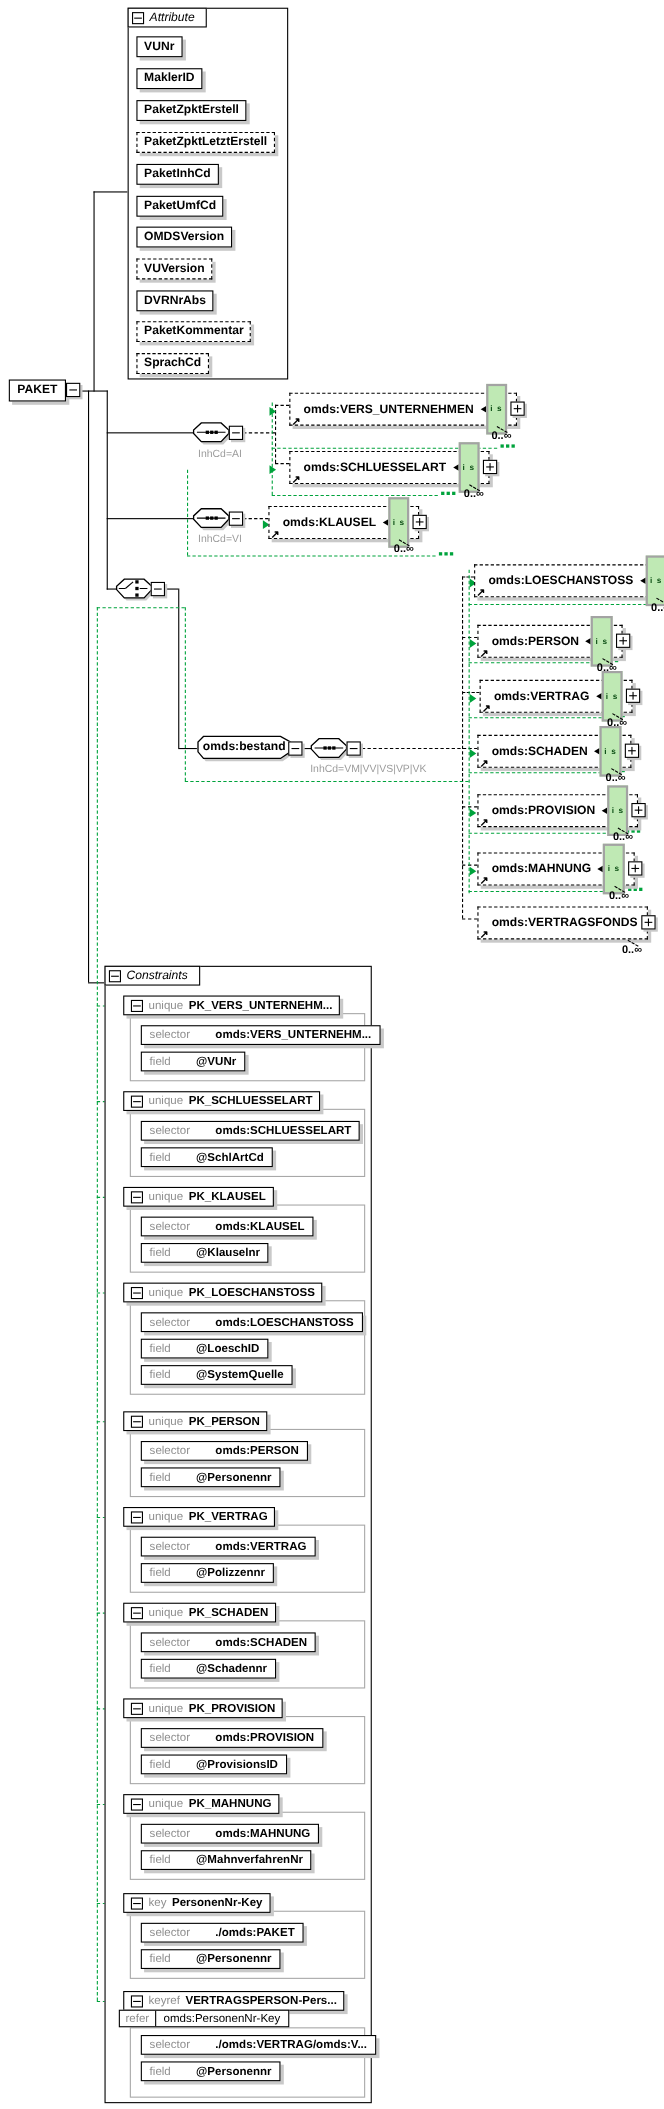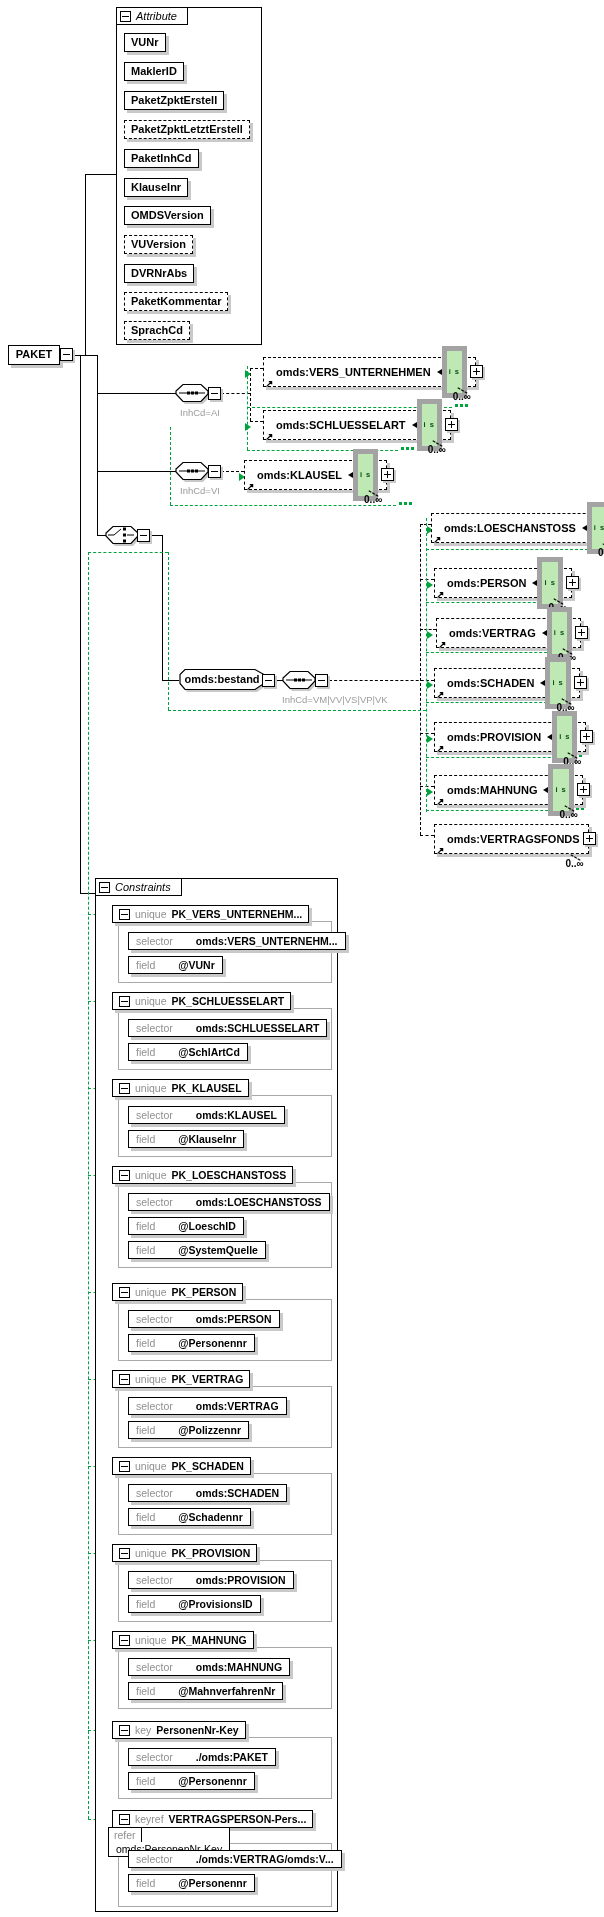--- a/index.html
+++ b/index.html
@@ -15,21 +15,21 @@
   .box{position:absolute;background:#fff;border:1px solid #000;box-shadow:3px 3px 0 #c9c9c9;
        font-weight:bold;font-size:11px;line-height:13px;padding:2px 6px;white-space:nowrap;box-sizing:border-box;}
   .box.dash{border-style:dashed;}
   
   .el{position:absolute;background:#fff;border:1px dashed #000;box-shadow:3px 3px 0 #c9c9c9;
       font-weight:bold;font-size:11px;line-height:13px;padding:3px 8px 3px 12px;white-space:nowrap;
       display:inline-flex;align-items:center;}
   .refarr{position:absolute;left:1px;bottom:-3px;font-size:10px;font-weight:bold;line-height:10px;}
   .iswrap{display:inline-flex;align-items:center;margin-left:6px;}
   .isarr{width:0;height:0;border-top:3px solid transparent;border-bottom:3px solid transparent;border-right:5px solid #000;}
-  .isb{border:5px solid #a3a3a3;background:#bfe9b4;color:#0a4d12;font-size:7.5px;line-height:8px;
+  .isb{border:2px solid #a3a3a3;background:#bfe9b4;color:#0a4d12;font-size:7.5px;line-height:8px;
        padding:17px 2px;letter-spacing:1px;font-weight:bold;}
   .occ{position:absolute;right:4px;top:100%;margin-top:4px;font-size:10px;font-weight:bold;}
   .notch{position:absolute;right:7px;bottom:-5px;width:11px;border-top:1px dashed #000;transform:rotate(30deg);}
   
   .exp{position:absolute;width:13px;height:13px;background:#fff;border:1px solid #000;
        box-shadow:2px 2px 0 #c9c9c9;box-sizing:border-box;}
   .exp::before{content:"";position:absolute;left:2px;right:2px;top:5px;height:1px;background:#000;}
   .plus::after{content:"";position:absolute;top:2px;bottom:2px;left:5px;width:1px;background:#000;}
   .elplus{right:-8px;top:50%;margin-top:-7px;border-width:1.5px;}
   .elplus::before{top:4.5px;}
@@ -49,21 +49,21 @@
   .cgrey{position:absolute;border:1px solid #a8a8a8;background:transparent;box-sizing:border-box;}
   .chead{position:absolute;background:#fff;border:1px solid #000;box-shadow:3px 3px 0 #c9c9c9;
          font-size:10.5px;line-height:12px;padding:2px 6px;display:flex;gap:5px;align-items:center;white-space:nowrap;}
   .kind{color:#8f8f8f;}
   .cname{font-weight:bold;}
   .cbox{position:absolute;background:#fff;border:1px solid #000;box-shadow:3px 3px 0 #c9c9c9;
         font-size:10.5px;line-height:12px;padding:2px 7px;white-space:nowrap;}
   .cbox .kind{margin-right:23px;}
   .cval{font-weight:bold;}
   .refrow{position:absolute;background:#fff;border:1px solid #000;font-size:10.5px;line-height:12px;
-          display:flex;white-space:nowrap;align-items:flex-start;flex-direction:column;}
+          display:flex;white-space:nowrap;align-items:center;}
   .refrow .kind{padding:1px 5px;border-right:1px solid #000;}
   .refrow .rval{padding:1px 7px;}
   .comp{position:absolute;}
   .bestlabel{position:absolute;font-weight:bold;font-size:11px;line-height:13px;text-align:center;}
 </style>
 </head>
 <body>
 
 <div class="canvas">
 
@@ -182,21 +182,21 @@
   <div class="panel" style="left:116px;top:7px;width:146px;height:338px"></div>
   <div class="tab" style="left:116px;top:7px;height:18px">
     <span class="texp"></span>
     <span>Attribute</span>
   </div>
   <div class="box" style="left:124px;top:33px"><span>VUNr</span></div>
   <div class="box" style="left:124px;top:62px"><span>MaklerID</span></div>
   <div class="box" style="left:124px;top:91px"><span>PaketZpktErstell</span></div>
   <div class="box dash" style="left:124px;top:120px"><span>PaketZpktLetztErstell</span></div>
   <div class="box" style="left:124px;top:149px"><span>PaketInhCd</span></div>
-  <div class="box" style="left:124px;top:178px"><span>Klauselnr</span></div>
+  <div class="box" style="left:124px;top:178px"><span>PaketUmfCd</span></div>
   <div class="box" style="left:124px;top:206px"><span>OMDSVersion</span></div>
   <div class="box dash" style="left:124px;top:235px"><span>VUVersion</span></div>
   <div class="box" style="left:124px;top:264px"><span>DVRNrAbs</span></div>
   <div class="box dash" style="left:124px;top:292px"><span>PaketKommentar</span></div>
   <div class="box dash" style="left:124px;top:321px"><span>SprachCd</span></div>
 
   <div class="box" style="left:8px;top:345px;width:52px;height:20px;text-align:center">
     <span>PAKET</span>
     <span class="exp" style="right:-14px;top:2px"></span>
   </div>

